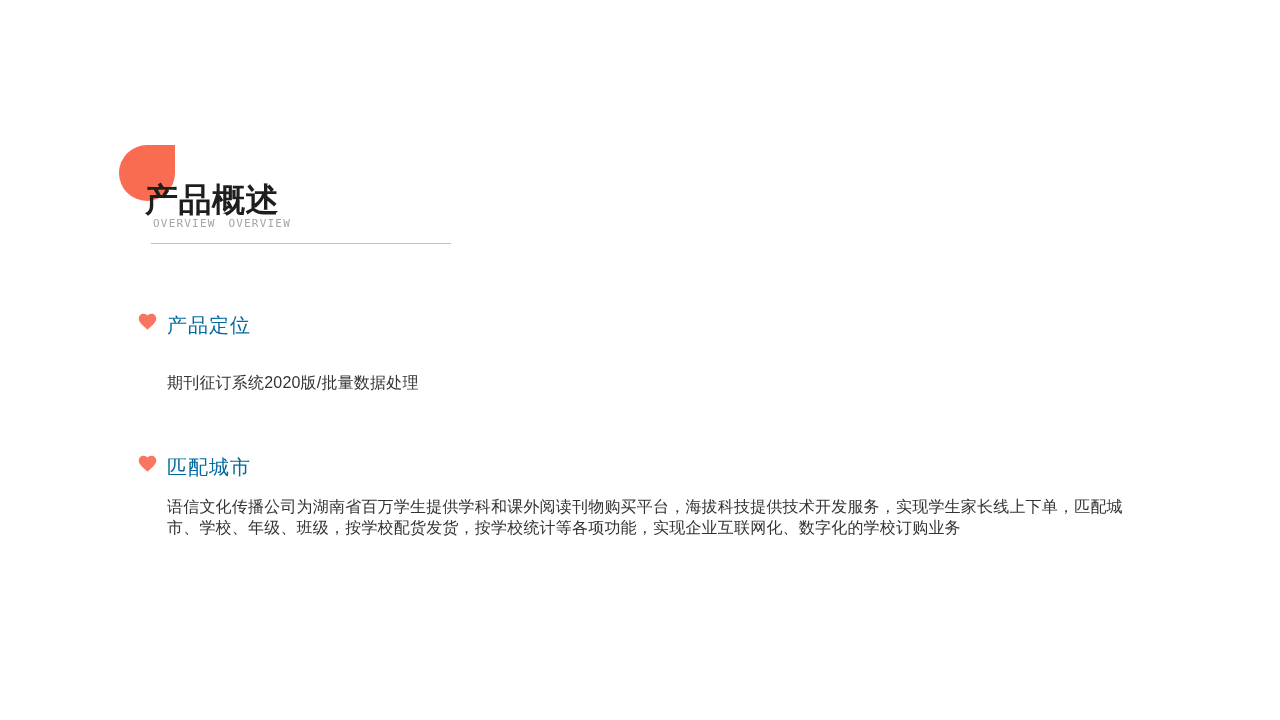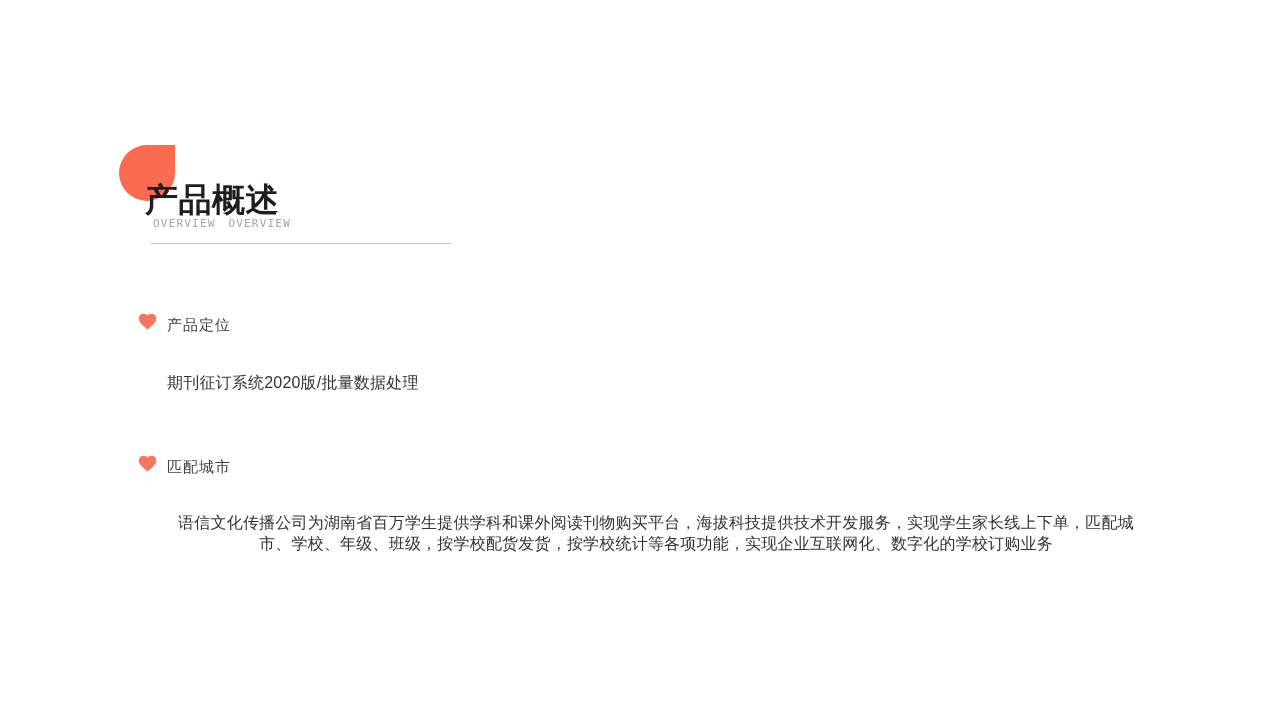--- a/index.html
+++ b/index.html
@@ -66,40 +66,40 @@
     width: 23px;
     height: 21px;
     display: block;
   }
   .heart-1 { top: 311px; }
   .heart-2 { top: 453px; }
 
   .section-heading {
     position: absolute;
     left: 167px;
-    font-size: 15px;
+    font-size: 20px;
     line-height: 24px;
-    color: #404040;
+    color: #0369a1;
     letter-spacing: 1px;
     white-space: nowrap;
   }
   .heading-1 { top: 313px; }
   .heading-2 { top: 455px; }
 
   .section-body {
     position: absolute;
     left: 167px;
     font-size: 16px;
     line-height: 20.8px;
     color: #333333;
     letter-spacing: 0.2px;
     margin-top: 12px;
   }
   .body-1 { top: 361px; white-space: nowrap; }
-  .body-2 { top: 501px; width: 978px; text-align: center; }
+  .body-2 { top: 485px; width: 978px; }
 </style>
 </head>
 <body>
 
 <div class="slide">
 
   <div class="deco-shape" style="background-color: rgb(249, 108, 82);"></div>
 
   <h1 class="slide-title">产品概述</h1>
 

